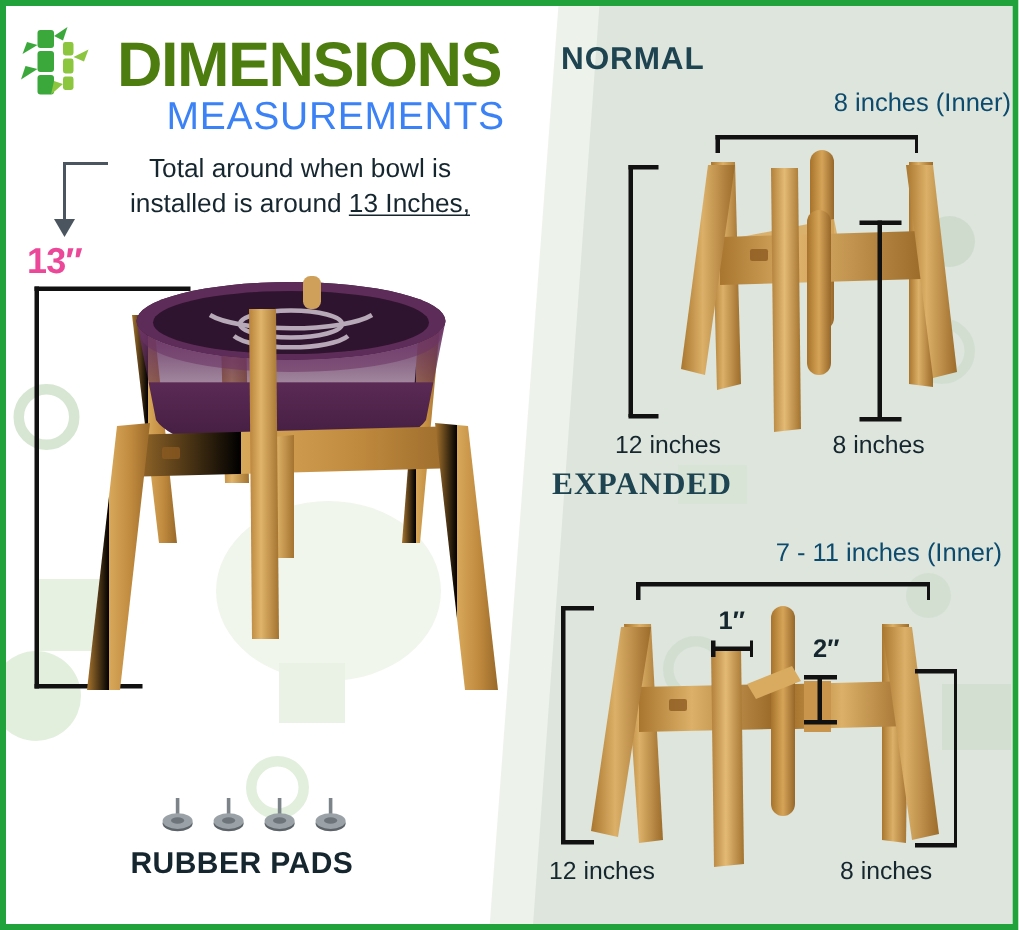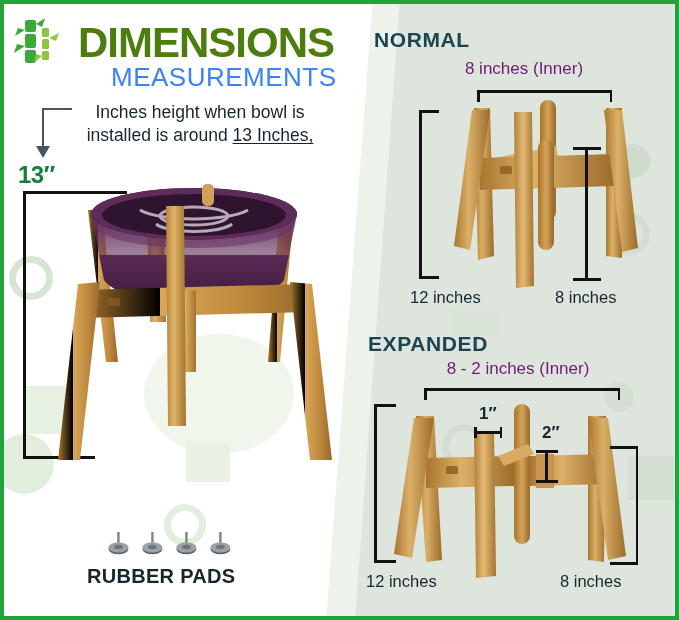--- a/index.html
+++ b/index.html
@@ -51,47 +51,47 @@
   .desc u{text-decoration:underline;text-underline-offset:2px;}
   .lead-line{position:absolute;left:38px;top:104px;width:30px;height:1.5px;background:#4a5560;}
   .lead-vert{position:absolute;left:38px;top:104px;width:1.5px;height:42px;background:#4a5560;}
   .lead-arrow{
     position:absolute;left:32px;top:142px;width:0;height:0;
     border-left:7px solid transparent;border-right:7px solid transparent;
     border-top:12px solid #4a5560;
   }
   .h13{
     position:absolute;left:14px;top:157px;
-    font-size:24px;font-weight:bold;color:#15803d;letter-spacing:-.5px;
+    font-size:24px;font-weight:bold;color:#ec4899;letter-spacing:-.5px;
   }
   
   .brk13-top{position:absolute;left:19px;top:187px;width:104px;height:2.5px;background:#111;}
   .brk13-v{position:absolute;left:19px;top:187px;width:2.5px;height:268px;background:#111;}
   .brk13-bot{position:absolute;left:19px;top:452px;width:72px;height:2.5px;background:#111;}
 
   
   .pads{position:absolute;left:103px;top:527px;display:flex;gap:11px;}
   .pad{width:23px;height:26px;}
   .pads-label{
     position:absolute;left:83px;top:561px;
     font-size:20px;font-weight:bold;letter-spacing:.3px;color:#16262f;
   }
 
   
   .sec-title{
     position:absolute;width:300px;
     font-size:21px;font-weight:bold;letter-spacing:.6px;color:#1d4450;
   }
   .sec-sub{
-    position:absolute;text-align:center;width:300px;
-    font-size:17px;color:#701a75;
+    position:absolute;text-align:right;width:300px;
+    font-size:17px;color:#0c4a6e;
   }
   #normal-title{left:370px;top:24px;}
   #normal-sub{left:370px;top:55px;}
-  #expanded-title{left:364px;top:328px;}
+  #expanded-title{left:364px;top:306px;font-family:Liberation Serif, serif;}
   #expanded-sub{left:364px;top:355px;}
 
   
   .mk{position:absolute;background:#111;}
   .meas-label{position:absolute;font-size:16.5px;color:#16262f;white-space:nowrap;}
   .meas-label.small{font-size:17px;font-weight:bold;}
 
   svg{display:block;overflow:visible;}
 </style>
 </head>
@@ -136,21 +136,21 @@
   </div>
 
   <div class="title">DIMENSIONS</div>
   <div class="subtitle">MEASUREMENTS</div>
 
   <div class="lead-line"></div>
   <div class="lead-vert"></div>
   <div class="lead-arrow"></div>
 
   <div class="desc">
-    <span>Inches height when bowl is</span><br>
+    <span>Total around when bowl is</span><br>
     <span>installed is around </span><u>13 Inches,</u><br>
   </div>
 
   <div class="h13">13″</div>
   <div class="brk13-top"></div>
   <div class="brk13-v"></div>
   <div class="brk13-bot"></div>
 
   <div style="position:absolute;left:40px;top:168px;">
     <svg width="300" height="300" viewBox="0 0 300 300">
@@ -291,21 +291,21 @@
   <div class="mk" style="left:415px;top:106px;width:2.5px;height:168px;"></div>
   <div class="mk" style="left:415px;top:272px;width:20px;height:2.5px;"></div>
   <div class="meas-label" style="left:406px;top:284px;">12 inches</div>
 
   <div class="mk" style="left:569px;top:143px;width:28px;height:2.5px;"></div>
   <div class="mk" style="left:581px;top:143px;width:2.5px;height:133px;"></div>
   <div class="mk" style="left:569px;top:274px;width:28px;height:2.5px;"></div>
   <div class="meas-label" style="left:551px;top:284px;">8 inches</div>
 
   <div class="sec-title" id="expanded-title">EXPANDED</div>
-  <div class="sec-sub" id="expanded-sub">8 - 2 inches (Inner)</div>
+  <div class="sec-sub" id="expanded-sub">7 - 11 inches (Inner)</div>
 
   <div class="mk" style="left:420px;top:384px;width:196px;height:2.5px;"></div>
   <div class="mk" style="left:420px;top:384px;width:2.5px;height:12px;"></div>
   <div class="mk" style="left:613.5px;top:384px;width:2.5px;height:12px;"></div>
 
   <div style="position:absolute;left:378px;top:396px;">
     <svg width="286" height="180" viewBox="0 0 286 180">
       <defs>
         <linearGradient id="eb1" x1="0" y1="0" x2="1" y2="0">
           <stop offset="0%" stop-color="#a9762f"></stop>

